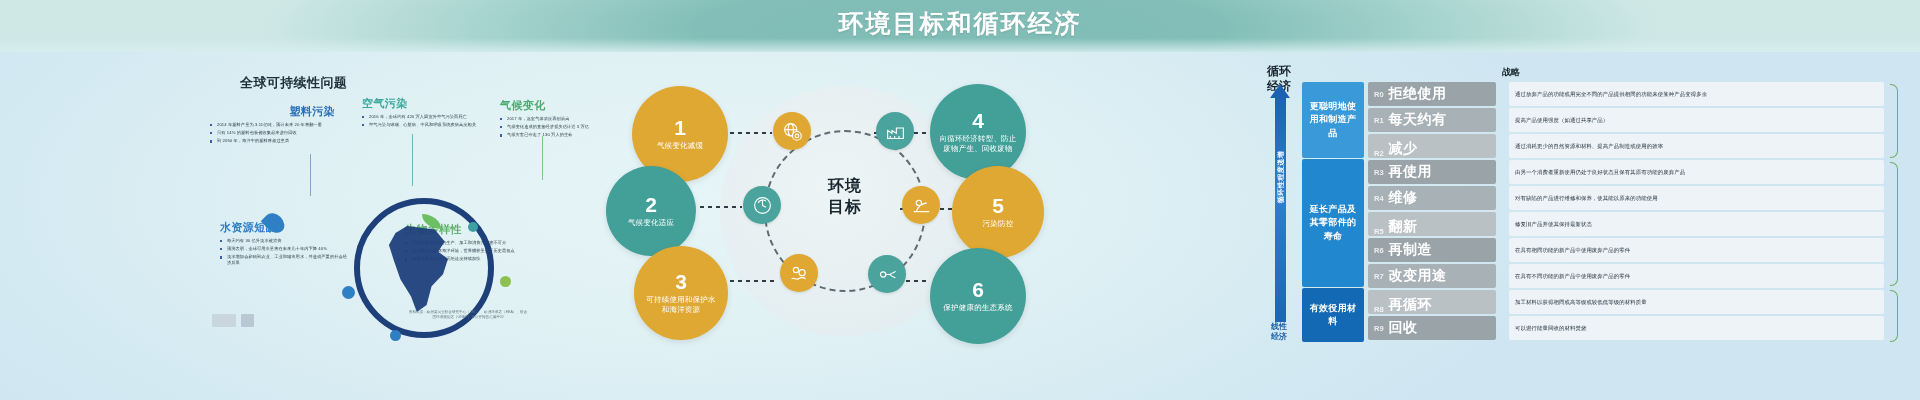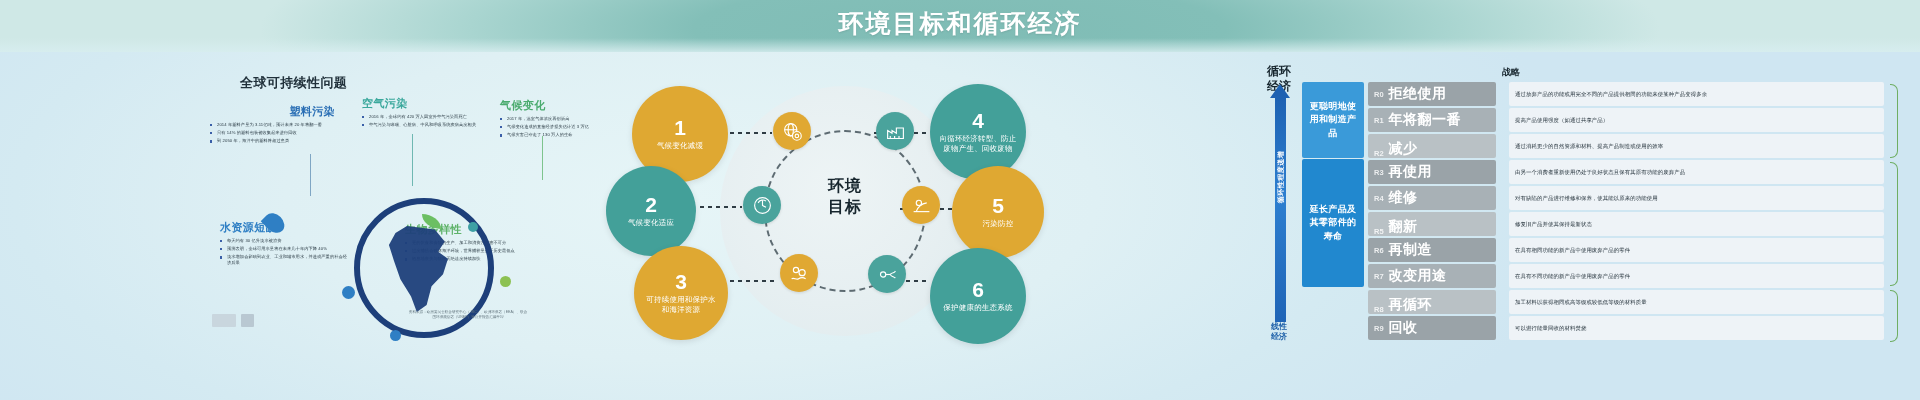--- a/index.html
+++ b/index.html
@@ -436,33 +436,34 @@
     <div id="hdr-strategy">战略</div>
 
     <div id="arrow-col">
       <div id="arrow-head"></div>
       <div id="arrow-shaft"></div>
       <div id="arrow-text">循环性程度递增</div>
     </div>
 
     <div class="group" id="group1">更聪明地使用和制造产品</div>
     <div class="group" id="group2">延长产品及其零部件的寿命</div>
+    <div class="group" id="group3">有效役用材料</div>
 
     <div class="row" style="top:24px;height:24px">
       <div class="r-code g-dark">
         <span class="rn">R0</span>
         <span class="rl">拒绝使用</span>
       </div>
       <div class="r-desc">通过放弃产品的功能或用完全不同的产品提供相同的功能来使某种产品变得多余</div>
     </div>
 
     <div class="row" style="top:50px;height:24px">
       <div class="r-code g-mid">
         <span class="rn">R1</span>
-        <span class="rl">年将翻一番</span>
+        <span class="rl">每天约有</span>
       </div>
       <div class="r-desc">提高产品使用强度（如通过共享产品）</div>
     </div>
 
     <div class="row" style="top:76px;height:24px">
       <div class="r-code g-light">
         <span class="rn">R2</span>
         <span class="rl">减少</span>
       </div>
       <div class="r-desc">通过消耗更少的自然资源和材料、提高产品制造或使用的效率</div>

